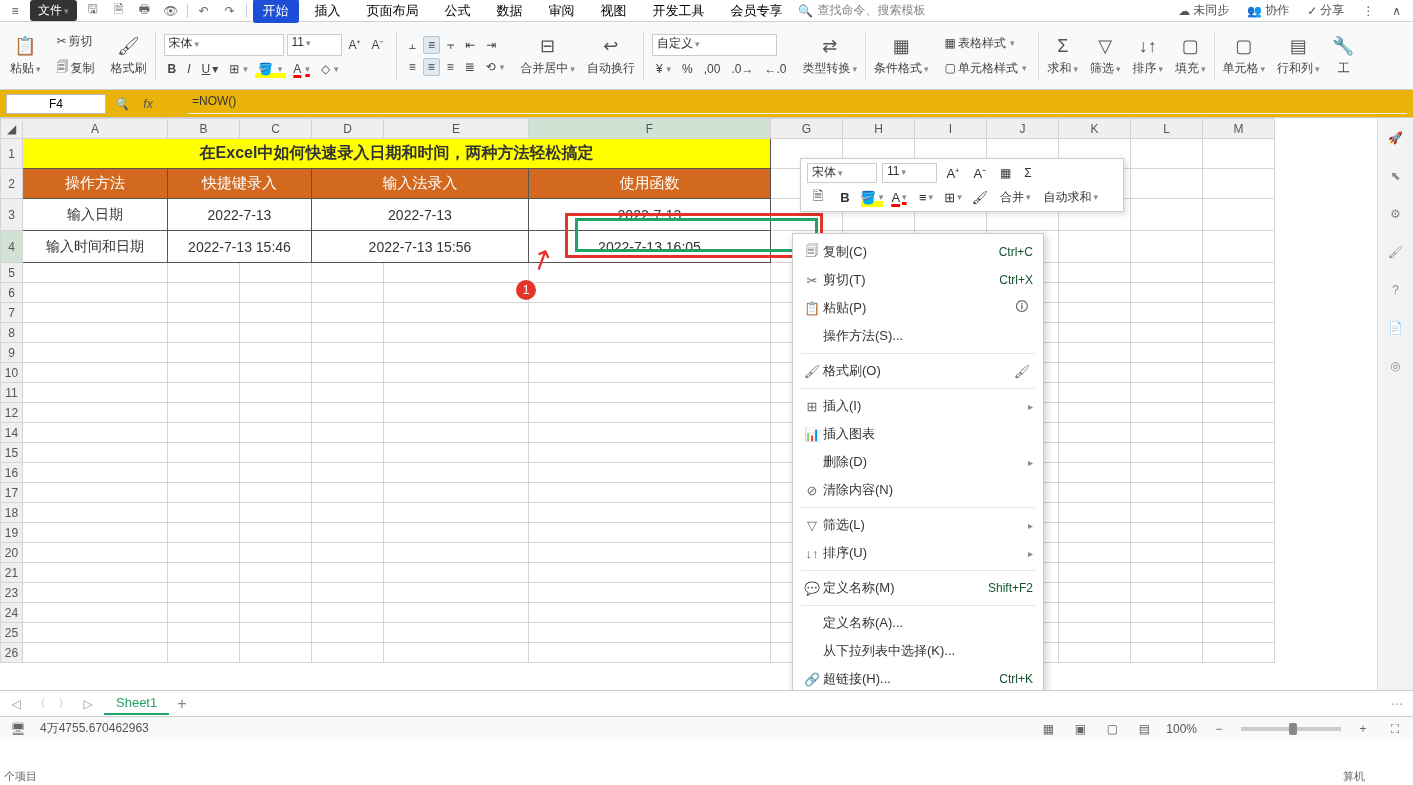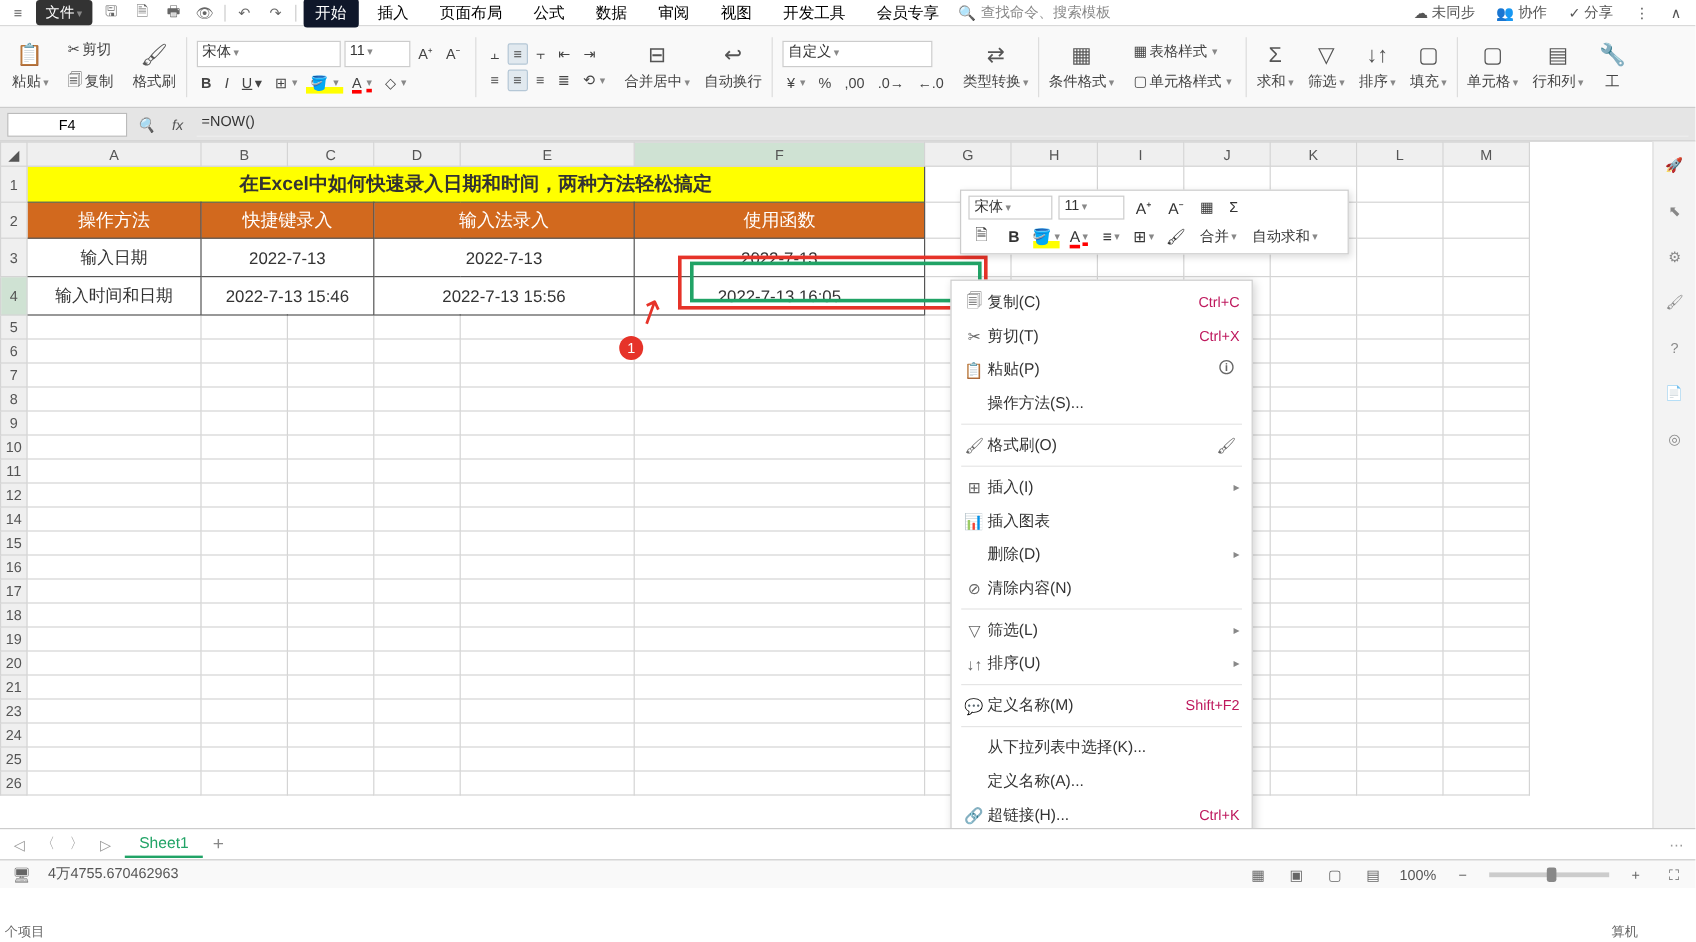--- a/index.html
+++ b/index.html
@@ -4,21 +4,21 @@
 <style>
 * { margin: 0; padding: 0; box-sizing: border-box; font-family: "Microsoft YaHei", Arial, sans-serif; }
 body { background: #fff; width: 1413px; height: 785px; overflow: hidden; position: relative; font-size: 12px; color: #333; }
 
 
 .menubar { height: 22px; display: flex; align-items: center; border-bottom: 1px solid #d0d0d0; padding: 0 6px; gap: 6px; }
 .menubar .file-btn { background: #333; color: #fff; padding: 2px 8px; border-radius: 3px; font-size: 12px; }
 .menubar .icon-btn { width: 20px; height: 18px; display: flex; align-items: center; justify-content: center; color: #666; }
 .menubar .sep { width: 1px; height: 14px; background: #ccc; }
 .menubar .tab { padding: 3px 10px; font-size: 13px; color: #000000; }
-.menubar .tab.active { background: #0f172a; color: #fff; border-radius: 3px; }
+.menubar .tab.active { background: #1d4ed8; color: #fff; border-radius: 3px; }
 .menubar .spacer { flex: 1; }
 .menubar .search { display: flex; align-items: center; gap: 4px; color: #888; font-size: 12px; }
 .menubar .right-btn { padding: 2px 6px; color: #555; display: flex; align-items: center; gap: 3px; }
 
 
 .ribbon { height: 68px; border-bottom: 1px solid #ccc; display: flex; align-items: center; padding: 4px 6px; gap: 4px; background: #f9f9f9; }
 .ribbon-hgroup { display: flex; flex-direction: column; gap: 4px; padding: 0 4px; }
 .ribbon-row { display: flex; align-items: center; gap: 3px; }
 .ribbon-sep { width: 1px; height: 50px; background: #ddd; }
 .rbtn { padding: 2px 4px; font-size: 12px; display: flex; align-items: center; gap: 2px; color: #444; }
@@ -28,24 +28,24 @@
 .combo-font { width: 120px; }
 .combo-size { width: 55px; }
 .combo-fmt { width: 125px; }
 .icn { width: 18px; height: 18px; display: inline-flex; align-items: center; justify-content: center; color: #555; }
 .color-underline-red { text-decoration: underline; text-decoration-color: red; text-decoration-thickness: 3px; }
 .color-underline-yellow { background: linear-gradient(to bottom, transparent 70%, yellow 70%); }
 .sel-toggle { background: #e1e9ef; border: 1px solid #b5c7d6; padding: 1px 4px; border-radius: 2px; }
 .dd::after { content: "▾"; font-size: 9px; margin-left: 2px; color: #888; }
 
 
-.formulabar { height: 28px; display: flex; align-items: center; border-bottom: 1px solid #ccc; padding: 0 6px; gap: 6px; background: #e5e5e5; }
+.formulabar { height: 28px; display: flex; align-items: center; border-bottom: 1px solid #ccc; padding: 0 6px; gap: 6px; background: #eab308; }
 .namebox { width: 100px; height: 20px; border: 1px solid #bbb; text-align: center; font-size: 12px; }
 .fx-btn { width: 20px; height: 20px; display: flex; align-items: center; justify-content: center; font-style: italic; color: #555; }
-.formula-input { flex: 1; height: 20px; border-bottom: 1px solid #eee; padding: 0 4px; font-size: 12px; }
+.formula-input { flex: 1; height: 20px; border-bottom: 1px solid #eee; padding: 0 4px; font-size: 12px; margin-left: 24px; }
 
 
 .sheet-wrap { display: flex; height: 572px; position: relative; }
 .right-panel { width: 36px; background: #f3f3f3; border-left: 1px solid #ddd; display: flex; flex-direction: column; align-items: center; gap: 18px; padding-top: 10px; }
 .right-panel .picon { width: 20px; height: 20px; color: #888; display: flex; align-items: center; justify-content: center; }
 
 .grid-area { flex: 1; overflow: hidden; position: relative; }
 table.grid { border-collapse: collapse; table-layout: fixed; }
 table.grid th, table.grid td { border: 1px solid #d4d4d4; font-size: 12px; height: 20px; padding: 0; text-align: center; background: #fff; }
 table.grid th { background: #efefef; font-weight: normal; color: #555; }
@@ -76,21 +76,21 @@
 .mcombo.mfont { width: 70px; }
 .mcombo.msize { width: 55px; }
 .mini-toolbar .mbtn { width: 22px; height: 20px; display: flex; align-items: center; justify-content: center; font-size: 13px; }
 .mini-toolbar .mbtn.wide { width: auto; padding: 0 4px; font-size: 12px; }
 
 
 .context-menu { position: absolute; left: 792px; top: 115px; width: 252px; background: #fff; border: 1px solid #ccc; box-shadow: 2px 2px 8px rgba(0,0,0,0.2); padding: 4px 0; }
 .context-menu .mitem { display: flex; align-items: center; height: 28px; padding: 0 10px 0 8px; font-size: 13px; color: #333; }
 .context-menu .mitem .micn { width: 22px; display: flex; align-items: center; justify-content: center; color: #666; font-size: 13px; }
 .context-menu .mitem .mlbl { flex: 1; }
-.context-menu .mitem .mshort { color: #be185d; font-size: 12px; }
+.context-menu .mitem .mshort { color: #14532d; font-size: 12px; }
 .context-menu .mitem .marrow { color: #888; font-size: 10px; }
 .context-menu .msep { height: 1px; background: #e5e5e5; margin: 3px 8px; }
 
 
 .sheettabs { height: 26px; border-top: 1px solid #ccc; display: flex; align-items: center; gap: 8px; padding: 0 8px; }
 .sheettabs .nav { color: #999; width: 16px; text-align: center; }
 .sheettabs .tab { padding: 3px 12px; color: #21a366; border-bottom: 2px solid #21a366; font-size: 13px; }
 .sheettabs .add { color: #888; font-size: 16px; }
 
 
@@ -758,25 +758,25 @@
         </div>
       <div class="msep"></div>
       <div class="mitem">
           <span class="micn">💬</span>
           <span class="mlbl">定义名称(M)</span>
           <span class="mshort">Shift+F2</span>
         </div>
       <div class="msep"></div>
       <div class="mitem">
           <span class="micn"></span>
+          <span class="mlbl">定义名称(A)...</span>
+        </div>
+      <div class="mitem">
+          <span class="micn"></span>
           <span class="mlbl">从下拉列表中选择(K)...</span>
-        </div>
-      <div class="mitem">
-          <span class="micn"></span>
-          <span class="mlbl">定义名称(A)...</span>
         </div>
       <div class="mitem">
           <span class="micn">🔗</span>
           <span class="mlbl">超链接(H)...</span>
           <span class="mshort">Ctrl+K</span>
         </div>
 
     </div>
 
   </div>

